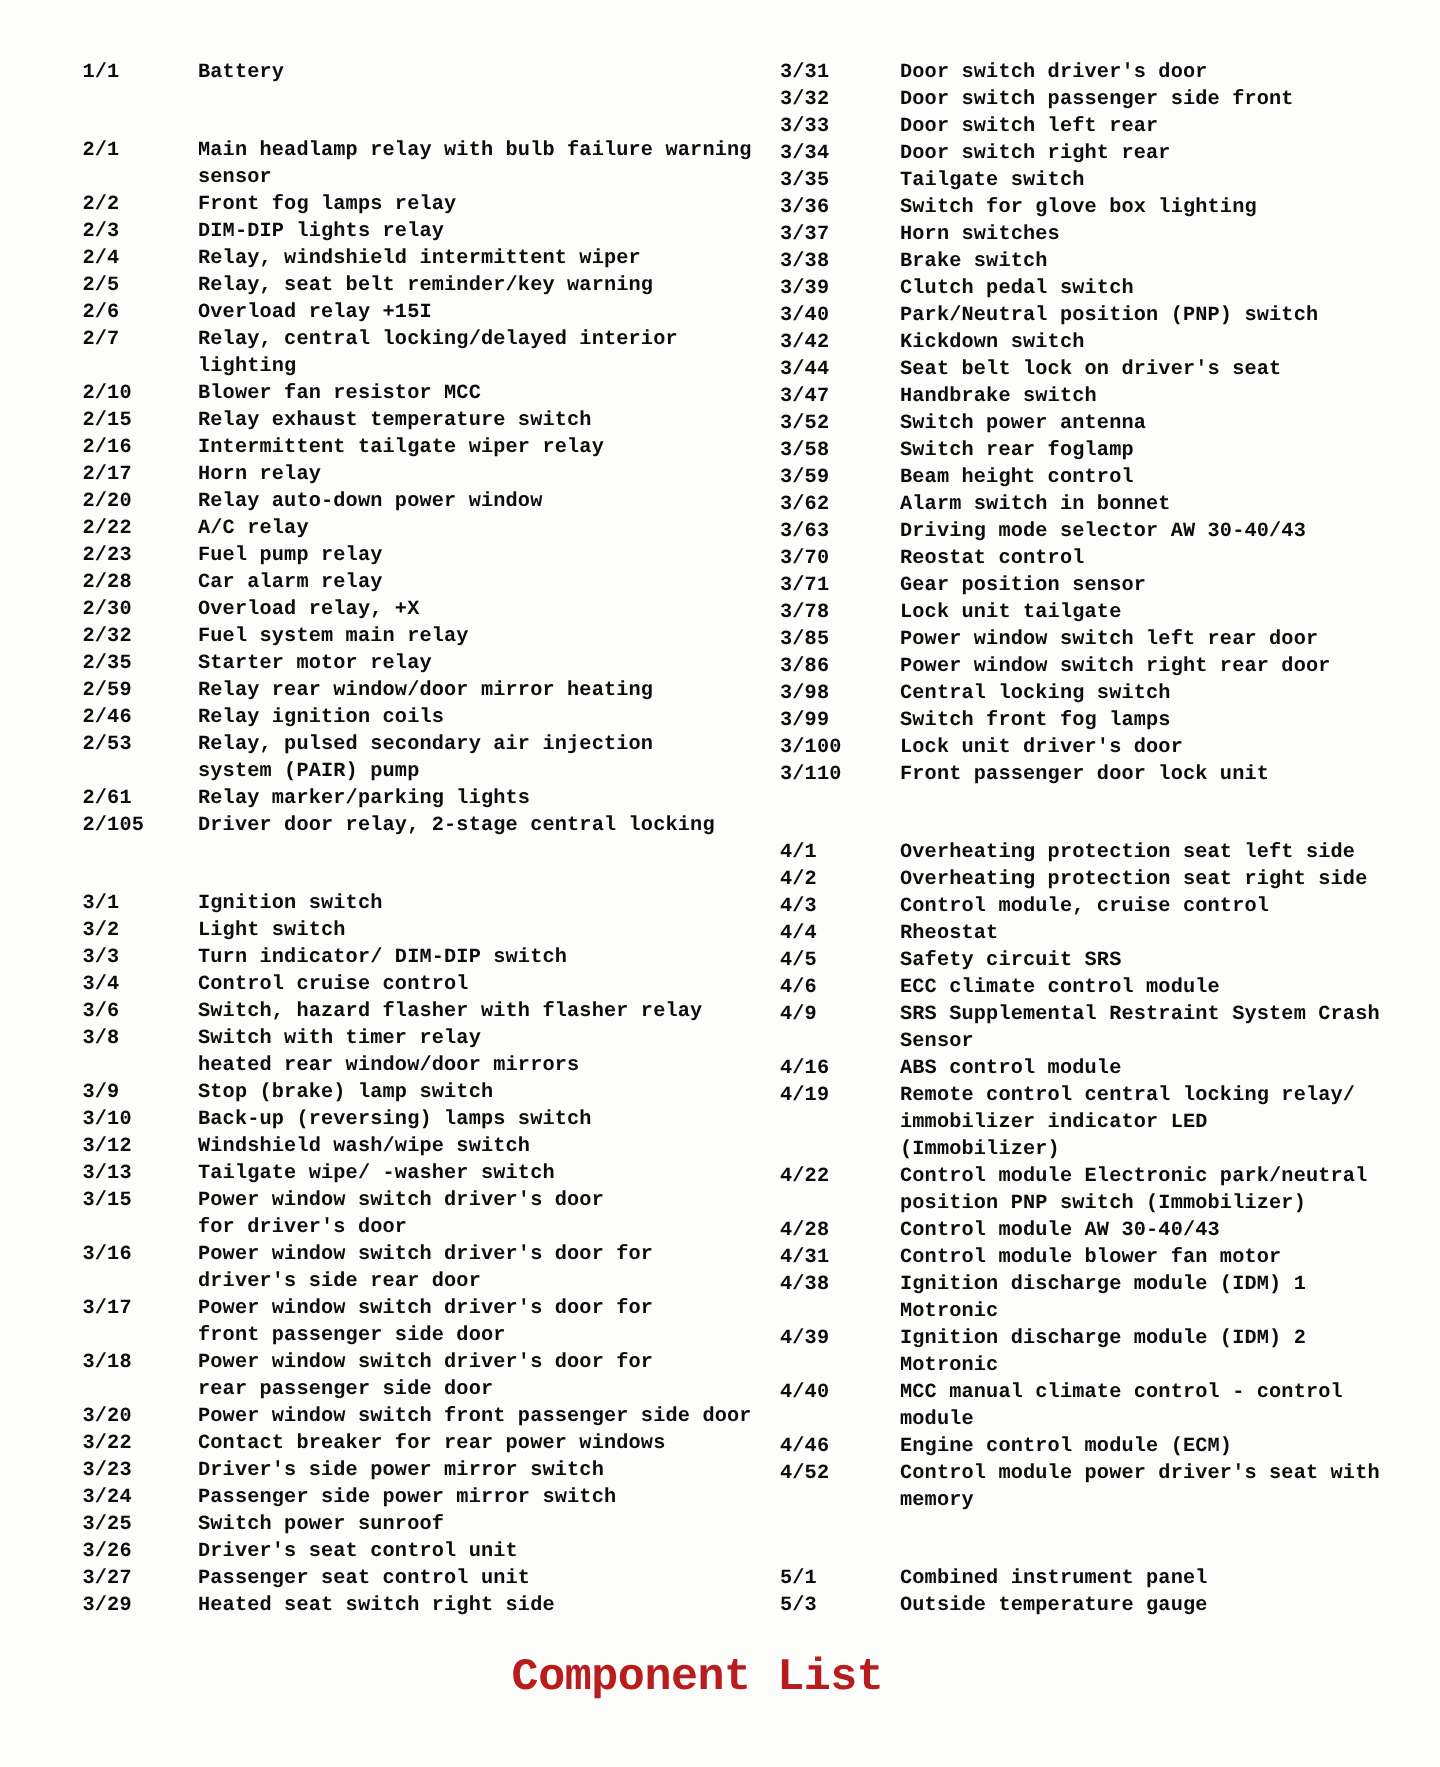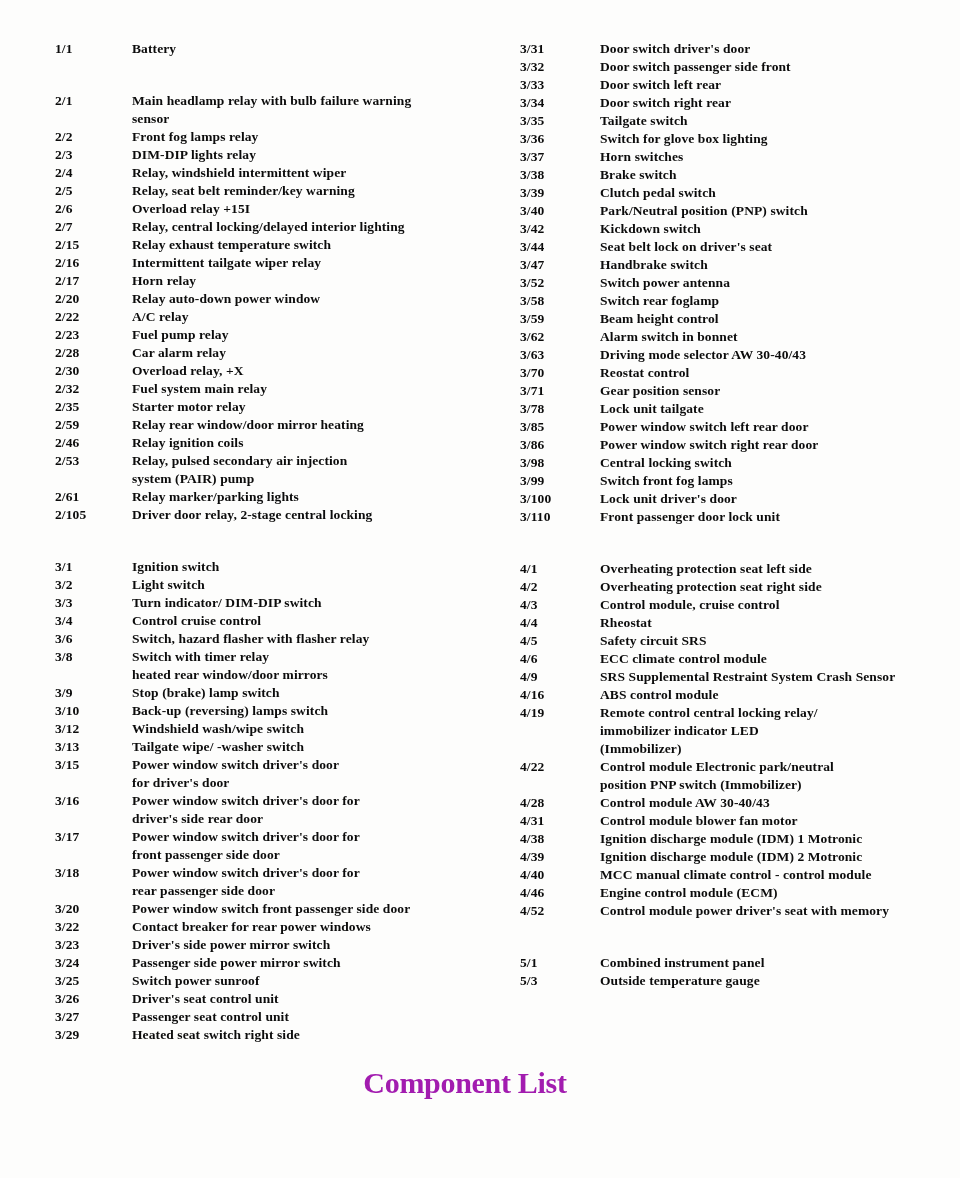--- a/index.html
+++ b/index.html
@@ -7,21 +7,21 @@
     padding: 0;
     background: #ffffff;
   }
   .page {
     position: relative;
     width: 960px;
     height: 1178px;
     box-sizing: border-box;
     background: #fdfdfc;
     padding: 40px 18px 0 55px;
-    font-family: Liberation Serif, serif;
+    font-family: Liberation Mono, monospace;
     font-weight: 700;
     color: #0c0c0c;
     overflow: hidden;
   }
   .columns {
     display: flex;
     align-items: flex-start;
   }
   .col {
     box-sizing: border-box;
@@ -55,21 +55,21 @@
     width: 820px;
     margin-top: 22px;
     text-align: center;
   }
   .title {
     margin: 0;
     font-size: 30px;
     line-height: 34px;
     font-weight: 700;
     letter-spacing: -0.3px;
-    color: #a21caf;
+    color: #b91c1c;
   }
 </style>
 </head>
 <body>
 
 <div class="page">
   <div class="columns">
     <div class="col col-left" id="col-left">
         <div class="group">
           <div class="row">
@@ -99,20 +99,24 @@
             <span class="code">2/5</span>
             <span class="desc">Relay, seat belt reminder/key warning</span>
           </div>
           <div class="row">
             <span class="code">2/6</span>
             <span class="desc">Overload relay +15I</span>
           </div>
           <div class="row">
             <span class="code">2/7</span>
             <span class="desc">Relay, central locking/delayed interior lighting</span>
+          </div>
+          <div class="row">
+            <span class="code">2/10</span>
+            <span class="desc">Blower fan resistor MCC</span>
           </div>
           <div class="row">
             <span class="code">2/15</span>
             <span class="desc">Relay exhaust temperature switch</span>
           </div>
           <div class="row">
             <span class="code">2/16</span>
             <span class="desc">Intermittent tailgate wiper relay</span>
           </div>
           <div class="row">

